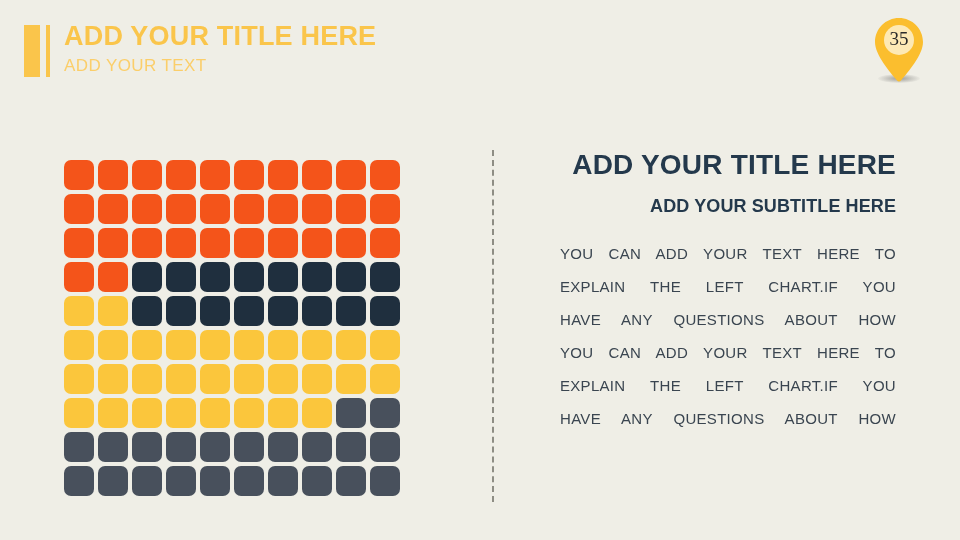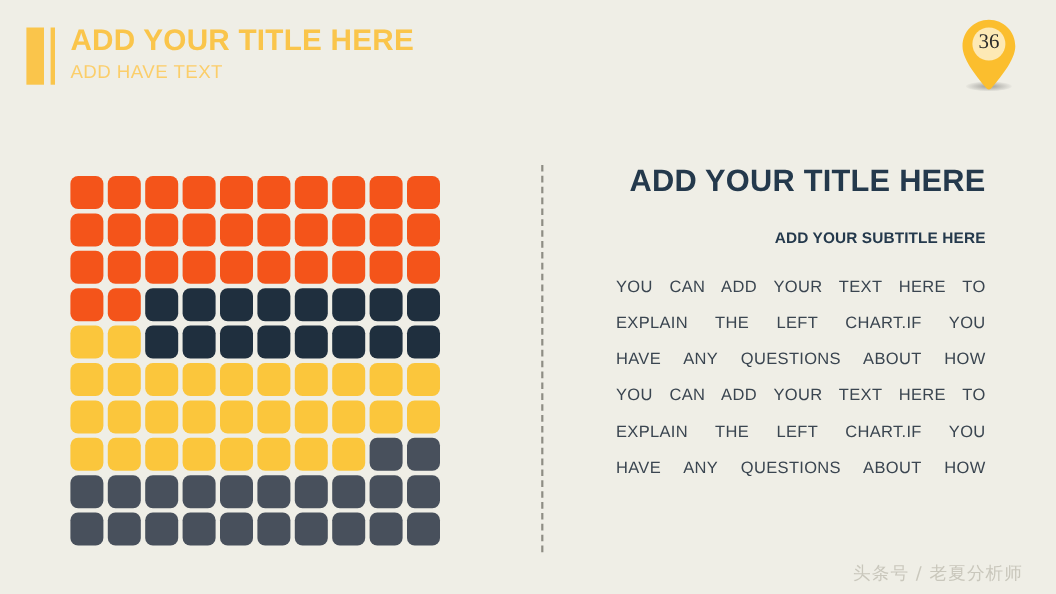--- a/index.html
+++ b/index.html
@@ -137,25 +137,25 @@
   .right-title {
     text-align: right;
     font-size: 28px;
     font-weight: bold;
     color: #24394C;
     letter-spacing: 0.2px;
     line-height: 1.1;
   }
   .right-sub {
     text-align: right;
-    font-size: 14px;
+    font-size: 18px;
     font-weight: bold;
     color: #24394C;
     letter-spacing: 0.1px;
-    margin-top: 27px;
+    margin-top: 15px;
   }
   .right-body {
     margin-top: 28px;
     text-align: justify;
     text-align-last: justify;
     font-size: 15px;
     color: #3A4550;
     letter-spacing: 0.3px;
   }
   .right-body .line {
@@ -185,31 +185,31 @@
 
 <div class="slide">
 
   <div class="header">
     <div class="header-bars">
       <div class="bar-thick"></div>
       <div class="bar-thin"></div>
     </div>
     <div class="header-text">
       <div class="header-title">ADD YOUR TITLE HERE</div>
-      <div class="header-sub">ADD HAVE TEXT</div>
+      <div class="header-sub">ADD YOUR TEXT</div>
     </div>
   </div>
 
   <div class="pin-wrap">
     <div class="pin-shadow"></div>
     <svg class="pin-svg" width="66" height="70" viewBox="0 0 66 70">
       <path d="M33 4 C19.7 4 9 14.7 9 28 C9 41 24 58 31 66.5 C32 67.7 34 67.7 35 66.5 C42 58 57 41 57 28 C57 14.7 46.3 4 33 4 Z" fill="#FBBE2E"></path>
       <circle cx="33" cy="26" r="15" fill="#FDE9B5"></circle>
     </svg>
-    <div class="pin-num">36</div>
+    <div class="pin-num">35</div>
   </div>
 
   <div class="waffle">
       <div class="cell" style="background: rgb(244, 84, 26);"></div>
       <div class="cell" style="background: rgb(244, 84, 26);"></div>
       <div class="cell" style="background: rgb(244, 84, 26);"></div>
       <div class="cell" style="background: rgb(244, 84, 26);"></div>
       <div class="cell" style="background: rgb(244, 84, 26);"></div>
       <div class="cell" style="background: rgb(244, 84, 26);"></div>
       <div class="cell" style="background: rgb(244, 84, 26);"></div>
@@ -316,15 +316,14 @@
     <div class="right-body">
         <div class="line">YOU CAN ADD YOUR TEXT HERE TO</div>
         <div class="line">EXPLAIN THE LEFT CHART.IF YOU</div>
         <div class="line">HAVE ANY QUESTIONS ABOUT HOW</div>
         <div class="line">YOU CAN ADD YOUR TEXT HERE TO</div>
         <div class="line">EXPLAIN THE LEFT CHART.IF YOU</div>
         <div class="line">HAVE ANY QUESTIONS ABOUT HOW</div>
       </div>
   </div>
 
-  <div class="watermark">头条号 / 老夏分析师</div>
 
 </div>
 
 </body></html>

